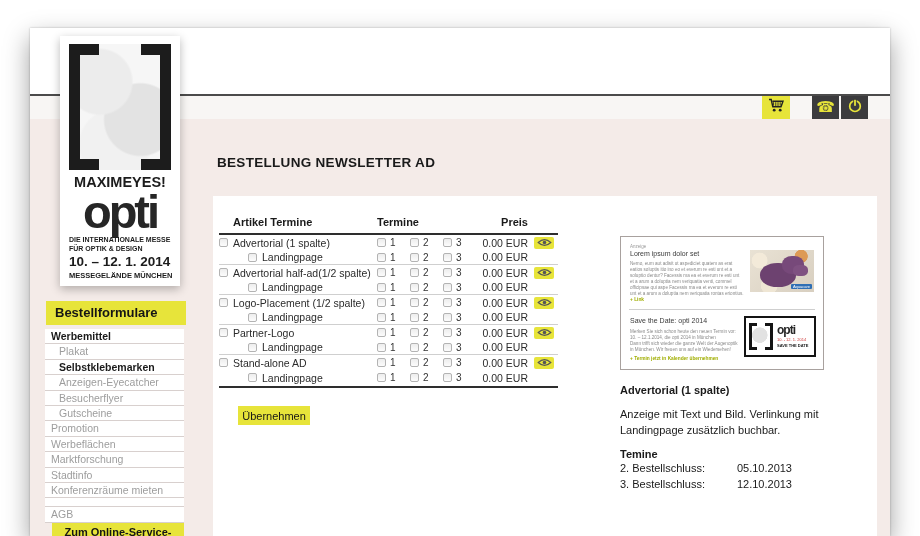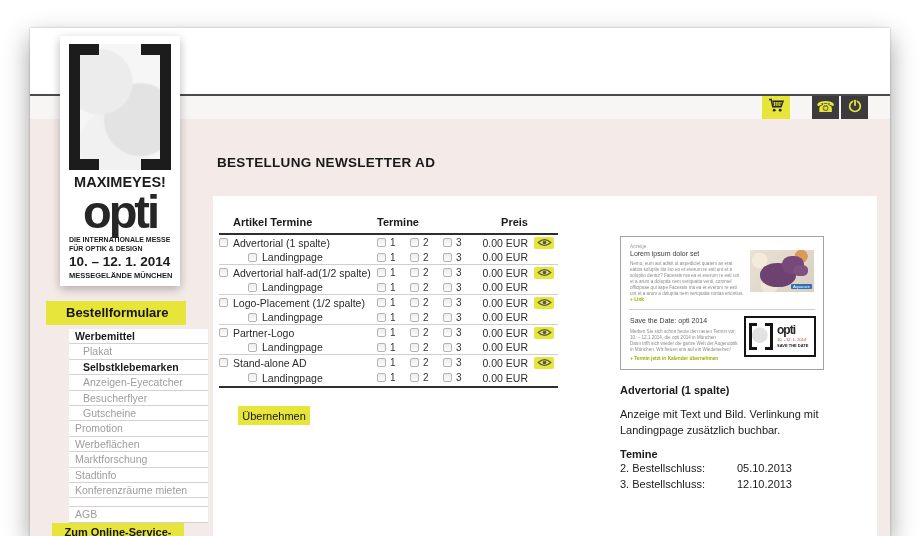--- a/index.html
+++ b/index.html
@@ -33,22 +33,22 @@
   .br.r { right:0; border:11px solid #1c1c1c; border-left:none; }
   .maxim    { position:absolute; left:0; top:138px; width:100%; text-align:center; font-size:14.5px; font-weight:700; color:#1c1c1c; }
   .wordmark { position:absolute; left:0; top:148px; width:100%; text-align:center; font-size:47px; font-weight:700; letter-spacing:-3px; color:#262626; }
   .sub1 { position:absolute; left:9px; top:200px; font-size:7px; font-weight:700; color:#1c1c1c; }
   .sub2 { position:absolute; left:9px; top:209px; font-size:7px; font-weight:700; color:#1c1c1c; }
   .dates { position:absolute; left:9px; top:218px; font-size:13.5px; font-weight:700; color:#1c1c1c; }
   .loc   { position:absolute; left:9px; top:235px; font-size:7.5px; font-weight:700; color:#1c1c1c; }
 
   
   .side-title { position:absolute; left:16px; top:273px; width:140px; height:24px; background:#e7e43a;
-                font-size:13px; font-weight:700; color:#151515; line-height:24px; padding-left:20px; z-index:4; }
-  .sidemenu { position:absolute; left:15px; top:301px; width:139px; background:#fff; z-index:4;margin-left:24px; }
+                font-size:13px; font-weight:700; color:#151515; line-height:24px; padding-left:9px; z-index:4; }
+  .sidemenu { position:absolute; left:15px; top:301px; width:139px; background:#fff; z-index:4; }
   .sideitem { height:15.4px; line-height:15.4px; font-size:10.5px; color:#9d9d9d; border-bottom:1px solid #d8d0ce; padding-left:6px; cursor:pointer; white-space:nowrap; }
   .sideitem.indent { padding-left:14px; }
   .sideitem.bold { color:#1a1a1a; font-weight:700; }
   .sideitem.spacer { height:9px; cursor:default; }
   .side-btn { position:absolute; left:22px; top:495px; width:132px; height:20px; background:#e7e43a;
               font-size:11px; font-weight:700; color:#151515; text-align:center; line-height:19px; z-index:4; cursor:pointer; }
 
   
   .main-title { position:absolute; left:187px; top:127px; font-size:13.5px; font-weight:700; letter-spacing:.3px; color:#1a1a1a; }
   .panel { position:absolute; left:183px; top:168px; width:664px; height:340px; background:#fff; }

